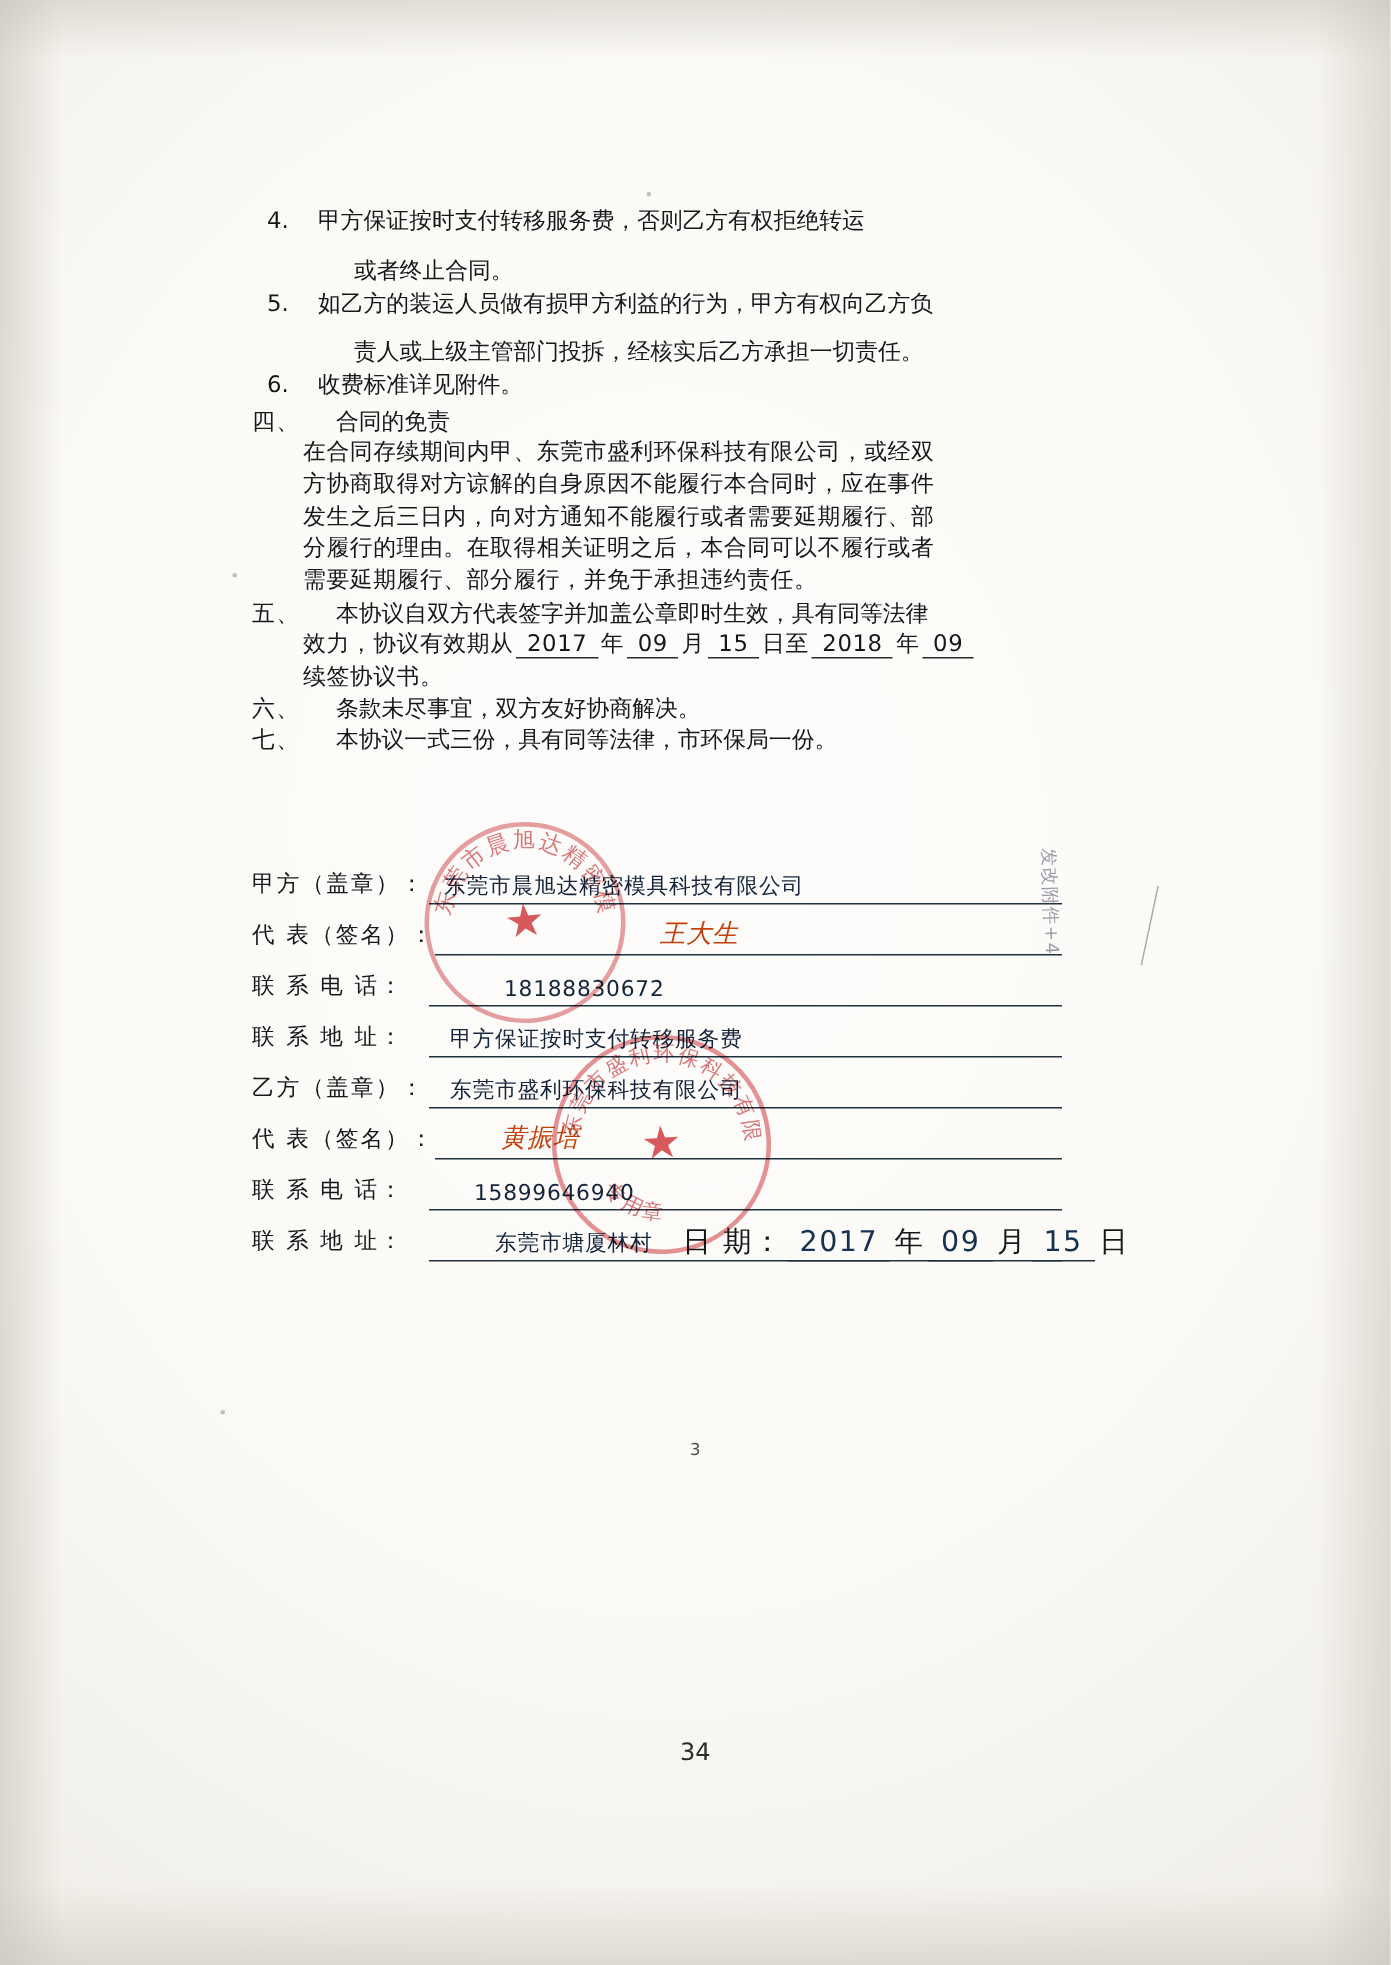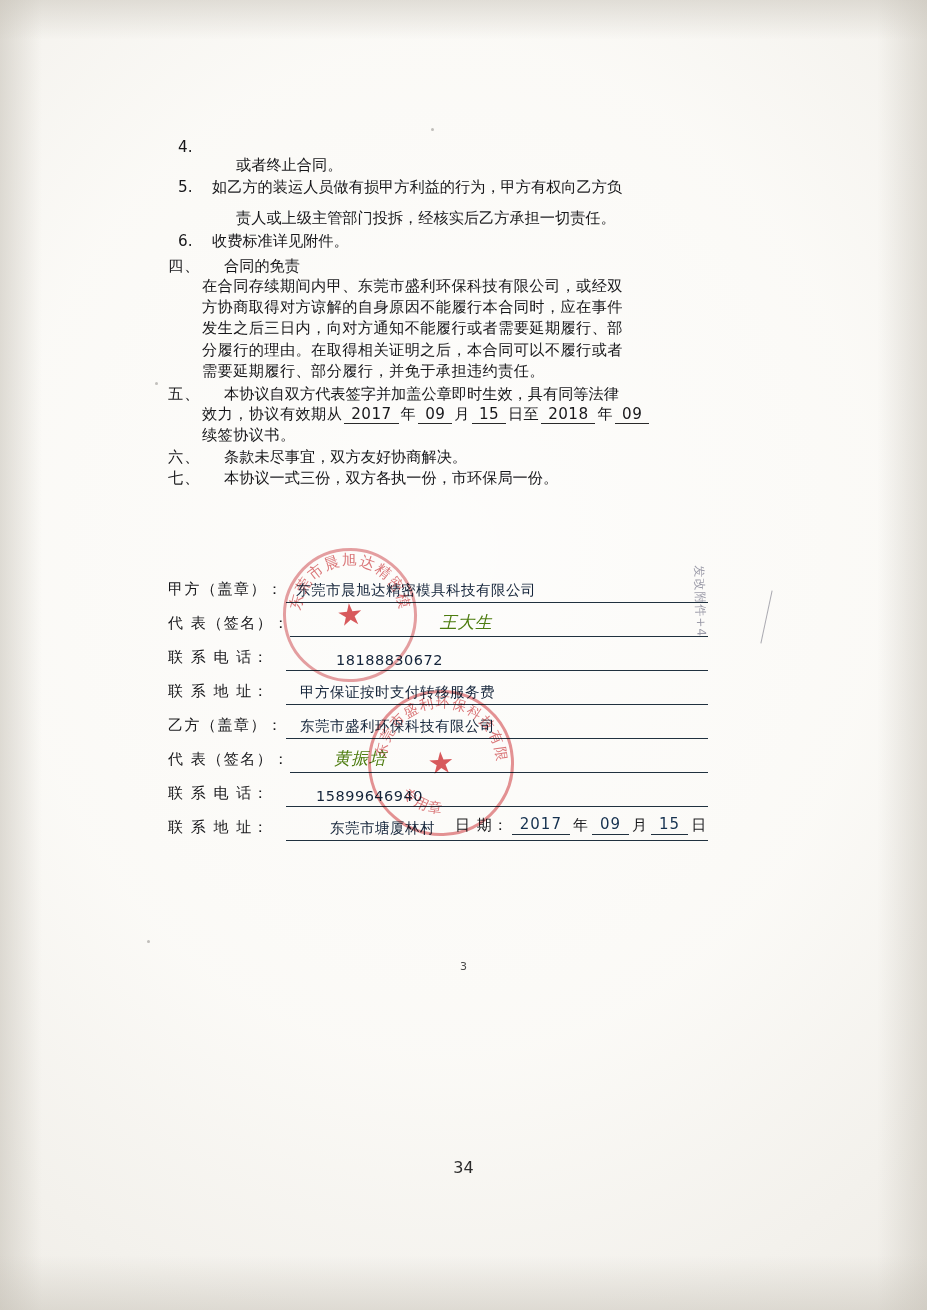--- a/index.html
+++ b/index.html
@@ -87,33 +87,33 @@
     position: relative;
     flex: 1 1 auto;
     border-bottom: 1px solid #20313f;
     height: 22px;
     padding-left: 40px;
   }
   .sigrow .fill .hand {
     position: absolute;
     left: 10px;
     bottom: 2px;
-    color: #4d7c0f;
+    color: #c2410c;
     font-size: 14.5px;
     letter-spacing: 0.5px;
     white-space: nowrap;
   }
   .sigrow .fill .hand.dark { color: #14243a; }
 
   
   .daterow {
     position: absolute;
     left: 455px;
     top: 815px;
-    font-size: 15px;
+    font-size: 19px;
     color: #17171a;
     letter-spacing: 1px;
     display: flex;
     align-items: flex-end;
   }
   .daterow .u {
     border-bottom: 1px solid #20313f;
     padding: 0 8px 1px 8px;
     margin: 0 3px;
     color: #15314f;
@@ -227,20 +227,21 @@
   <div class="speck" style="left:147px;top:940px;width:3px;height:3px;"></div>
   <div class="speck" style="left:431px;top:128px;width:3px;height:3px;"></div>
 
   <div class="doc-body">
 
     <div class="alist">
 
       <div class="row">
         <div class="n">4.</div>
         <div class="c">
+          <div>甲方保证按时支付转移服务费，否则乙方有权拒绝转运</div>
           <div class="cont" style="margin-top:18px;">或者终止合同。</div>
         </div>
       </div>
 
       <div class="row" style="margin-top:7px;">
         <div class="n">5.</div>
         <div class="c">
           <div>如乙方的装运人员做有损甲方利益的行为，甲方有权向乙方负</div>
           <div class="cont" style="margin-top:16px;">责人或上级主管部门投拆，经核实后乙方承担一切责任。</div>
         </div>
@@ -285,21 +286,21 @@
     <div class="cn-list" style="margin-top:6px;">
       <div class="row">
         <div class="n num-head">六、</div>
         <div class="c">条款未尽事宜，双方友好协商解决。</div>
       </div>
     </div>
 
     <div class="cn-list" style="margin-top:6px;">
       <div class="row">
         <div class="n num-head">七、</div>
-        <div class="c">本协议一式三份，双方各执一份，市环保局一份。</div>
+        <div class="c">本协议一式三份，具有同等法律，市环保局一份。</div>
       </div>
     </div>
 
   </div>
 
   <div class="sigblock">
 
     <div class="sigrow">
       <div class="lbl">甲方（盖章）：</div>
       <div class="fill">

